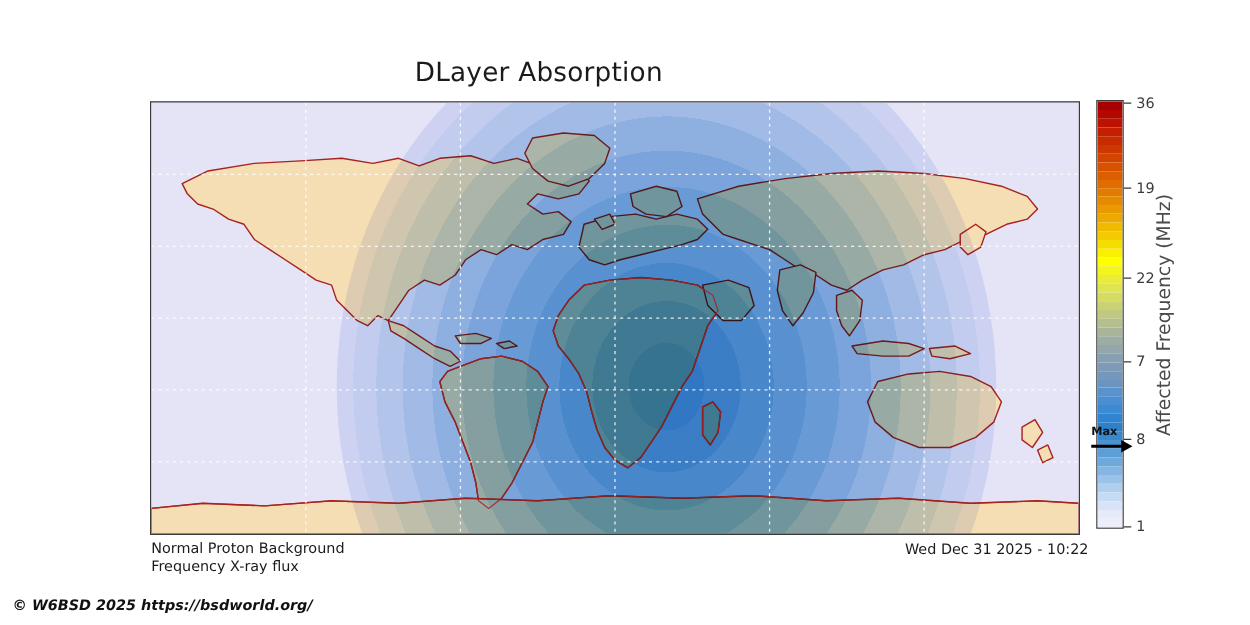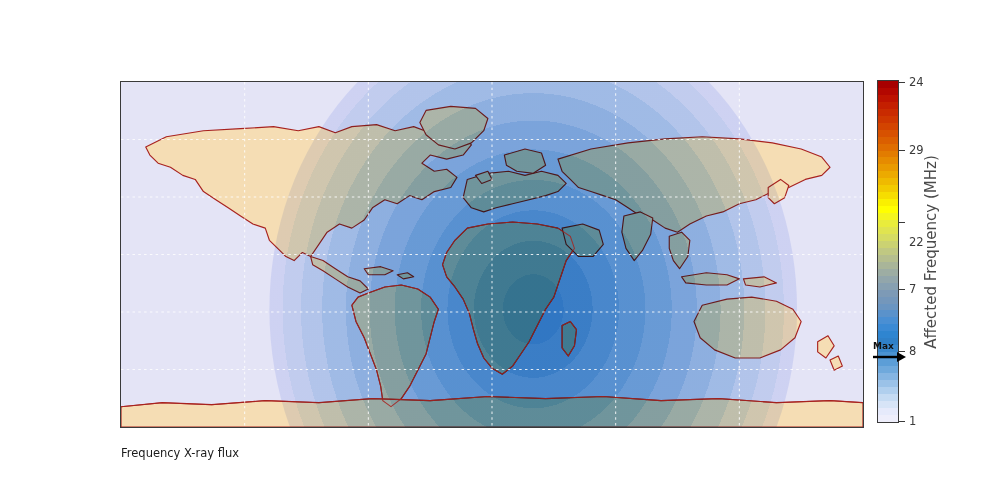--- a/index.html
+++ b/index.html
@@ -61,20 +61,21 @@
   .max-marker{position:absolute;left:872px;top:342px;width:34px;height:24px;}
   .max-marker .mtxt{
     position:absolute;left:1px;top:-1px;font-size:9px;color:#111;font-weight:600;
   }
 </style>
 </head>
 <body>
 
 <div id="root">
 
+  <div class="title">DLayer Absorption</div>
 
   <div class="map-frame">
     <svg width="742" height="345" viewBox="0 0 360 170" preserveAspectRatio="none">
       <defs>
 
         <radialGradient id="absorb" cx="0.5" cy="0.5" r="0.5">
           <stop offset="0.00" stop-color="#2f80c8"></stop>
           <stop offset="0.115" stop-color="#2f80c8"></stop>
           <stop offset="0.115" stop-color="#3a88cc"></stop>
           <stop offset="0.225" stop-color="#3a88cc"></stop>
@@ -195,21 +196,24 @@
           <line x1="0" y1="28.3" x2="360" y2="28.3"></line>
           <line x1="0" y1="56.7" x2="360" y2="56.7"></line>
           <line x1="0" y1="85" x2="360" y2="85"></line>
           <line x1="0" y1="113.3" x2="360" y2="113.3"></line>
           <line x1="0" y1="141.7" x2="360" y2="141.7"></line>
         </g>
       </g>
     </svg>
   </div>
 
+  <div class="note l1">Normal Proton Background</div>
   <div class="note l2">Frequency X-ray flux</div>
+  <div class="stamp">Wed Dec 31 2025 - 10:22</div>
+  <div class="credit">© W6BSD 2025 https://bsdworld.org/</div>
 
   <div class="cbar-wrap">
     <div class="cbar" id="cbar-strip">
         <i style="background: rgb(167, 0, 0); height: 2.04082%;"></i>
         <i style="background: rgb(179, 7, 0); height: 2.04082%;"></i>
         <i style="background: rgb(189, 18, 0); height: 2.04082%;"></i>
         <i style="background: rgb(196, 31, 0); height: 2.04082%;"></i>
         <i style="background: rgb(201, 43, 0); height: 2.04082%;"></i>
         <i style="background: rgb(206, 55, 0); height: 2.04082%;"></i>
         <i style="background: rgb(211, 68, 0); height: 2.04082%;"></i>
@@ -258,25 +262,25 @@
       </div>
   </div>
   <div class="cb-ticks" id="cb-ticks">
       <div class="cb-tick" style="top: 99.5%;"></div>
       <div class="cb-tlabel" style="top: 99.5%;">1</div>
       <div class="cb-tick" style="top: 79%;"></div>
       <div class="cb-tlabel" style="top: 79%;">8</div>
       <div class="cb-tick" style="top: 61%;"></div>
       <div class="cb-tlabel" style="top: 61%;">7</div>
       <div class="cb-tick" style="top: 41.5%;"></div>
-      <div class="cb-tlabel" style="top: 41.5%; margin-top: 20px;">22</div>
+      <div class="cb-tlabel" style="top: 41.5%;">22</div>
       <div class="cb-tick" style="top: 20.5%;"></div>
-      <div class="cb-tlabel" style="top: 20.5%;">29</div>
+      <div class="cb-tlabel" style="top: 20.5%;">19</div>
       <div class="cb-tick" style="top: 0.5%;"></div>
-      <div class="cb-tlabel" style="top: 0.5%;">24</div>
+      <div class="cb-tlabel" style="top: 0.5%;">36</div>
     </div>
   <div class="cb-axis-label">
     <span>Affected Frequency (MHz)</span>
   </div>
 
   <div class="max-marker">
     <div class="mtxt">Max</div>
     <svg width="34" height="24">
       <line x1="1" y1="15" x2="26" y2="15" stroke="#000" stroke-width="2.4"></line>
       <polygon points="25,10 34,15 25,20" fill="#000"></polygon>

